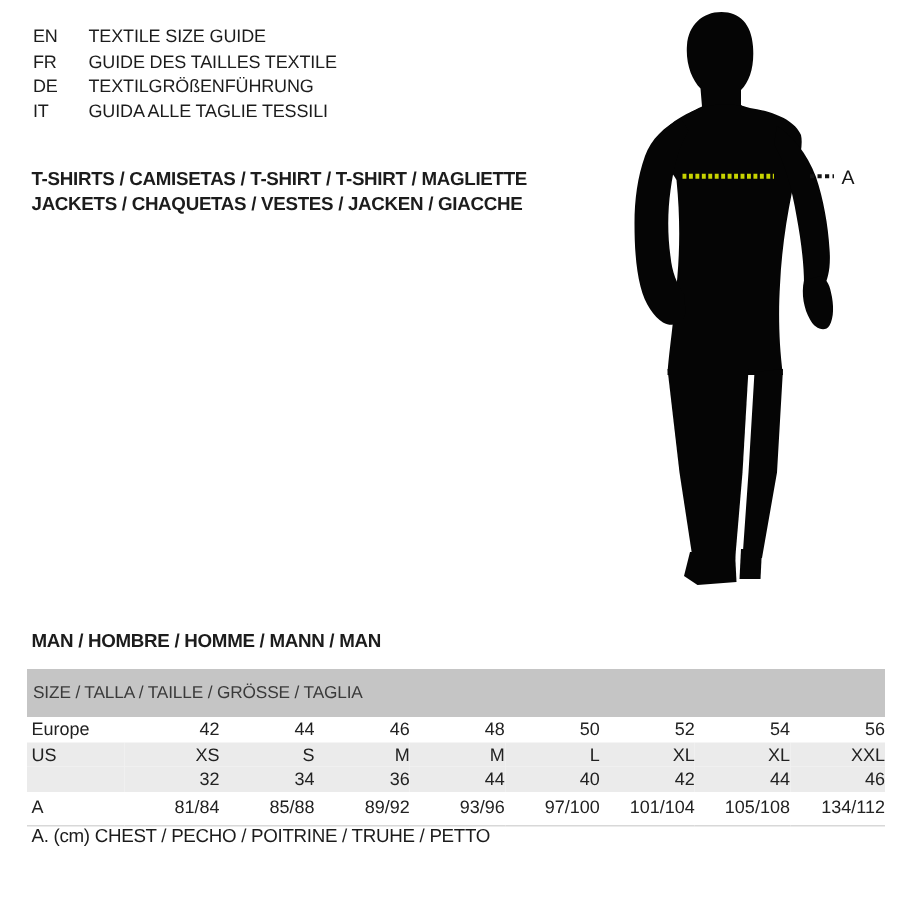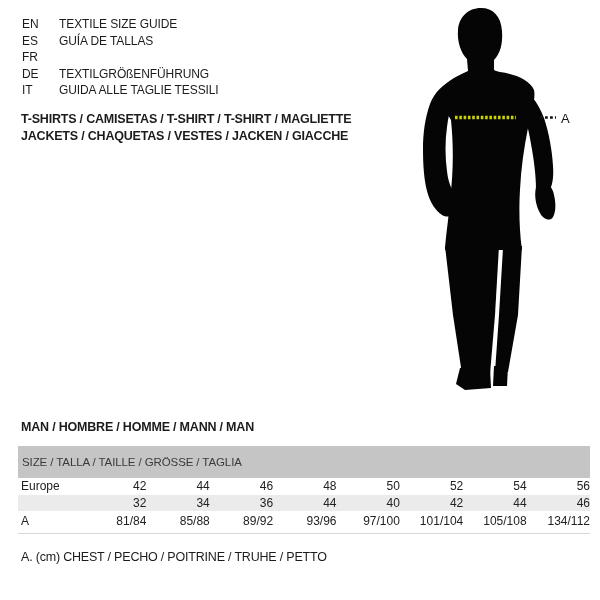--- a/index.html
+++ b/index.html
@@ -38,25 +38,22 @@
 <body>
 
 <div class="canvas">
 
   <div class="lang-list">
     <div class="lang-row">
       <span class="lang-code">EN</span>
       <span class="lang-label">TEXTILE SIZE GUIDE</span>
     </div>
     <div class="lang-row">
-      <span class="lang-code">ES</span>
-      <span class="lang-label">GUÍA DE TALLAS</span>
-    </div>
-    <div class="lang-row">
       <span class="lang-code">FR</span>
+      <span class="lang-label">GUIDE DES TAILLES TEXTILE</span>
     </div>
     <div class="lang-row">
       <span class="lang-code">DE</span>
       <span class="lang-label">TEXTILGRÖßENFÜHRUNG</span>
     </div>
     <div class="lang-row">
       <span class="lang-code">IT</span>
       <span class="lang-label">GUIDA ALLE TAGLIE TESSILI</span>
     </div>
   </div>
@@ -117,20 +114,31 @@
         <td>42</td>
         <td>44</td>
         <td>46</td>
         <td>48</td>
         <td>50</td>
         <td>52</td>
         <td>54</td>
         <td>56</td>
       </tr>
       <tr class="shaded">
+        <td class="lbl">US</td>
+        <td>XS</td>
+        <td>S</td>
+        <td>M</td>
+        <td>M</td>
+        <td>L</td>
+        <td>XL</td>
+        <td>XL</td>
+        <td>XXL</td>
+      </tr>
+      <tr class="shaded">
         <td class="lbl"></td>
         <td>32</td>
         <td>34</td>
         <td>36</td>
         <td>44</td>
         <td>40</td>
         <td>42</td>
         <td>44</td>
         <td>46</td>
       </tr>

